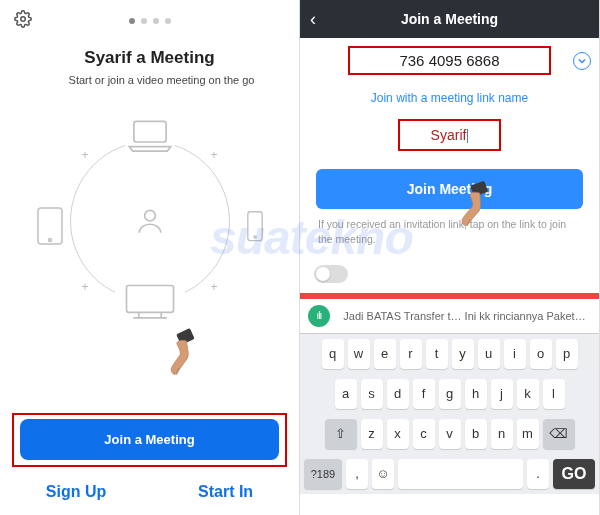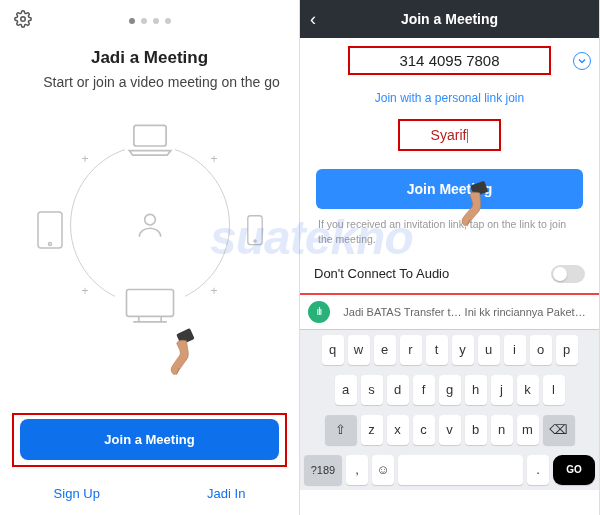--- a/index.html
+++ b/index.html
@@ -7,71 +7,71 @@
   .panel { width: 300px; height: 515px; position: relative; background: #fff; border-right: 1px solid #ddd; }
   .panel:last-child { border-right: none; background: #eef1f4; }
 
   
   .top-row { display: flex; align-items: center; justify-content: space-between; padding: 10px 14px 0; }
   .gear { width: 18px; height: 18px; color: #555; }
   .dots { display: flex; gap: 6px; margin: 0 auto; }
   .dot { width: 6px; height: 6px; border-radius: 50%; background: #ccc; }
   .dot.active { background: #888; }
   .start-title { text-align: center; font-size: 17px; font-weight: 700; color: #222; margin-top: 16px; }
-  .start-sub { text-align: center; font-size: 14px; color: #444; margin-top: 6px; margin-left: 24px; }
+  .start-sub { text-align: center; font-size: 11px; color: #444; margin-top: 6px; margin-left: 24px; }
   .diagram { position: relative; width: 240px; height: 210px; margin: 30px auto 0; }
   .circle { position: absolute; width: 160px; height: 160px; border: 1px solid #d0d0d0; border-radius: 50%; left: 40px; top: 25px; }
   .node { position: absolute; background: #fff; display: flex; align-items: center; justify-content: center; }
   .laptop { left: 95px; top: 0; width: 50px; height: 40px; }
   .tablet { left: 0; top: 85px; width: 40px; height: 50px; }
   .phone  { right: 0; top: 85px; width: 30px; height: 50px; }
   .screen { left: 85px; bottom: 0; width: 70px; height: 50px; }
   .avatar-center { left: 100px; top: 85px; width: 40px; height: 40px; }
   .device-svg { stroke: #c0c0c0; fill: none; stroke-width: 1.5; }
   .plus { position: absolute; color: #bbb; font-size: 12px; }
   .plus.p1 { left: 52px; top: 32px; }
   .plus.p2 { right: 52px; top: 32px; }
   .plus.p3 { left: 52px; bottom: 32px; }
   .plus.p4 { right: 52px; bottom: 32px; }
 
   .join-btn-left { position: absolute; left: 20px; right: 20px; bottom: 55px; background: #0e71eb; color: #fff; text-align: center; padding: 13px 0; border-radius: 8px; font-size: 13px; font-weight: 600; }
   .red-box-left { position: absolute; left: 12px; right: 12px; bottom: 48px; height: 54px; border: 2px solid #d40000; pointer-events: none; }
   .links-row { position: absolute; left: 0; right: 0; bottom: 14px; display: flex; justify-content: space-around; }
-  .link { color: #0e71eb; font-size: 13px; font-weight: 400; }
+  .link { color: #0e71eb; font-size: 16px; font-weight: 700; }
 
   
   .header-bar { background: #2b2f36; color: #fff; height: 38px; display: flex; align-items: center; justify-content: center; position: relative; }
   .back-chev { position: absolute; left: 10px; color: #fff; font-size: 18px; }
   .header-title { font-size: 14px; font-weight: 600; }
   .id-row { position: relative; background: #fff; text-align: center; padding: 12px 10px; font-size: 15px; color: #222; margin-top: 2px; }
   .dropdown-toggle { position: absolute; right: 8px; top: 50%; margin-top: -9px; width: 18px; height: 18px; border: 1.5px solid #2d8cff; border-radius: 50%; display: flex; align-items: center; justify-content: center; }
   .dropdown-toggle svg { width: 10px; height: 10px; }
   .red-id { position: absolute; left: 48px; right: 48px; top: 6px; bottom: 6px; border: 2px solid #d40000; pointer-events: none; }
   .link-name { text-align: center; color: #2d8cff; font-size: 12px; padding: 10px 0; }
   .name-row { position: relative; background: #fff; text-align: center; padding: 12px 10px; font-size: 14px; color: #b91c1c; }
   .cursor { display: inline-block; width: 1px; height: 14px; background: #2d8cff; vertical-align: middle; margin-left: 1px; }
   .red-name { position: absolute; left: 98px; right: 98px; top: 4px; bottom: 4px; border: 2px solid #d40000; pointer-events: none; }
   .join-btn-right { margin: 14px 16px 8px; background: #2d8cff; color: #fff; text-align: center; padding: 12px 0; border-radius: 6px; font-size: 14px; font-weight: 600; }
   .hint { font-size: 10.5px; color: #999; padding: 0 18px 8px; line-height: 1.4; }
   .section-label { font-size: 10.5px; color: #999; padding: 4px 18px 6px; letter-spacing: 0.3px; }
   .audio-row { background: #fff; display: flex; align-items: center; justify-content: space-between; padding: 10px 14px; font-size: 13px; color: #222; }
   .toggle { width: 34px; height: 18px; border-radius: 10px; background: #ddd; position: relative; }
   .toggle::after { content: ''; position: absolute; width: 14px; height: 14px; background: #fff; border-radius: 50%; top: 2px; left: 2px; box-shadow: 0 1px 2px rgba(0,0,0,.2); }
 
-  .suggest-row { background: #fff; border-top: 2px solid #ef4444; display: flex; align-items: center; padding: 6px 8px; gap: 8px; font-size: 11px; }
+  .suggest-row { background: #fff; border-top: 6px solid #ef4444; display: flex; align-items: center; padding: 6px 8px; gap: 8px; font-size: 11px; }
   .suggest-icon { width: 22px; height: 22px; background: #28b178; border-radius: 50%; display: flex; align-items: center; justify-content: center; flex-shrink: 0; }
   .suggest-icon span { color: #fff; font-size: 10px; letter-spacing: -1px; }
   .suggest-text { color: #666; flex: 1; white-space: nowrap; overflow: hidden; text-overflow: ellipsis; text-align: center; }
 
   .keyboard { background: #eceef1; border-top: 1px solid #ccc; }
   .krow { display: flex; justify-content: center; gap: 4px; padding: 5px 4px; }
   .key { background: #fff; border-radius: 4px; min-width: 22px; height: 30px; display: flex; align-items: center; justify-content: center; font-size: 13px; color: #333; box-shadow: 0 1px 1px rgba(0,0,0,.15); }
   .key.wide { min-width: 32px; background: #cdd1d6; }
   .key.space { flex: 1; }
-  .key.go { background: #000000; color: #fff; min-width: 42px; font-size: 10px; font-weight: 600; border-radius: 9px; }
+  .key.go { background: #404040; color: #fff; min-width: 42px; font-size: 16px; font-weight: 600; }
   .key.sym { background: #cdd1d6; min-width: 38px; font-size: 11px; }
 
   
   .hand { position: absolute; width: 50px; height: 50px; pointer-events: none; }
   .hand svg { width: 100%; height: 100%; }
   .hand.h1 { left: 158px; top: 332px; transform: rotate(-25deg); }
   .hand.h2 { left: 450px; top: 184px; transform: rotate(-20deg); }
 
   
   .wm { position: absolute; top: 210px; left: 210px; font-size: 48px; font-weight: 700; color: rgba(70,120,230,.16); letter-spacing: -1px; pointer-events: none; font-style: italic; }
@@ -89,21 +89,21 @@
     </span>
     <div class="dots">
       <div class="dot active"></div>
         <div class="dot"></div>
         <div class="dot"></div>
         <div class="dot"></div>
     </div>
     <span style="width:18px"></span>
   </div>
 
-  <div class="start-title">Jadi a Meeting</div>
+  <div class="start-title">Syarif a Meeting</div>
   <div class="start-sub">Start or join a video meeting on the go</div>
 
   <div class="diagram">
     <div class="circle"></div>
     <span class="plus p1">+</span>
       <span class="plus p2">+</span>
       <span class="plus p3">+</span>
       <span class="plus p4">+</span>
     <div class="node laptop">
       <svg class="device-svg" viewBox="0 0 40 30" width="46">
@@ -135,52 +135,51 @@
           <path d="M5 26 a10 8 0 0 1 20 0"></path>
         </svg>
     </div>
   </div>
 
   <div class="join-btn-left">Join a Meeting</div>
   <div class="red-box-left"></div>
 
   <div class="links-row">
     <span class="link">Sign Up</span>
-    <span class="link">Jadi In</span>
+    <span class="link">Start In</span>
   </div>
 </div>
 
 <div class="panel">
   <div class="header-bar">
     <span class="back-chev">‹</span>
     <span class="header-title">Join a Meeting</span>
   </div>
 
   <div class="id-row">
-    <span>314 4095 7808</span>
+    <span>736 4095 6868</span>
     <span class="dropdown-toggle">
       <svg viewBox="0 0 10 10" fill="none" stroke="#2d8cff" stroke-width="1.5">
           <path d="M2 3.5 L5 6.5 L8 3.5"></path>
         </svg>
     </span>
     <div class="red-id"></div>
   </div>
 
-  <div class="link-name">Join with a personal link join</div>
+  <div class="link-name">Join with a meeting link name</div>
 
   <div class="name-row">
     <span>Syarif</span><span class="cursor"></span>
     <div class="red-name"></div>
   </div>
 
   <div class="join-btn-right">Join Meeting</div>
   <div class="hint">If you received an invitation link, tap on the link to join the meeting.</div>
 
   <div class="audio-row">
-    <span>Don't Connect To Audio</span>
     <span class="toggle"></span>
   </div>
 
   <div class="suggest-row">
     <span class="suggest-icon">
         <span>ılı</span>
       </span>
     <span class="suggest-text">Jadi  BATAS Transfer t…   Ini kk rinciannya  Paket…</span>
   </div>
 

